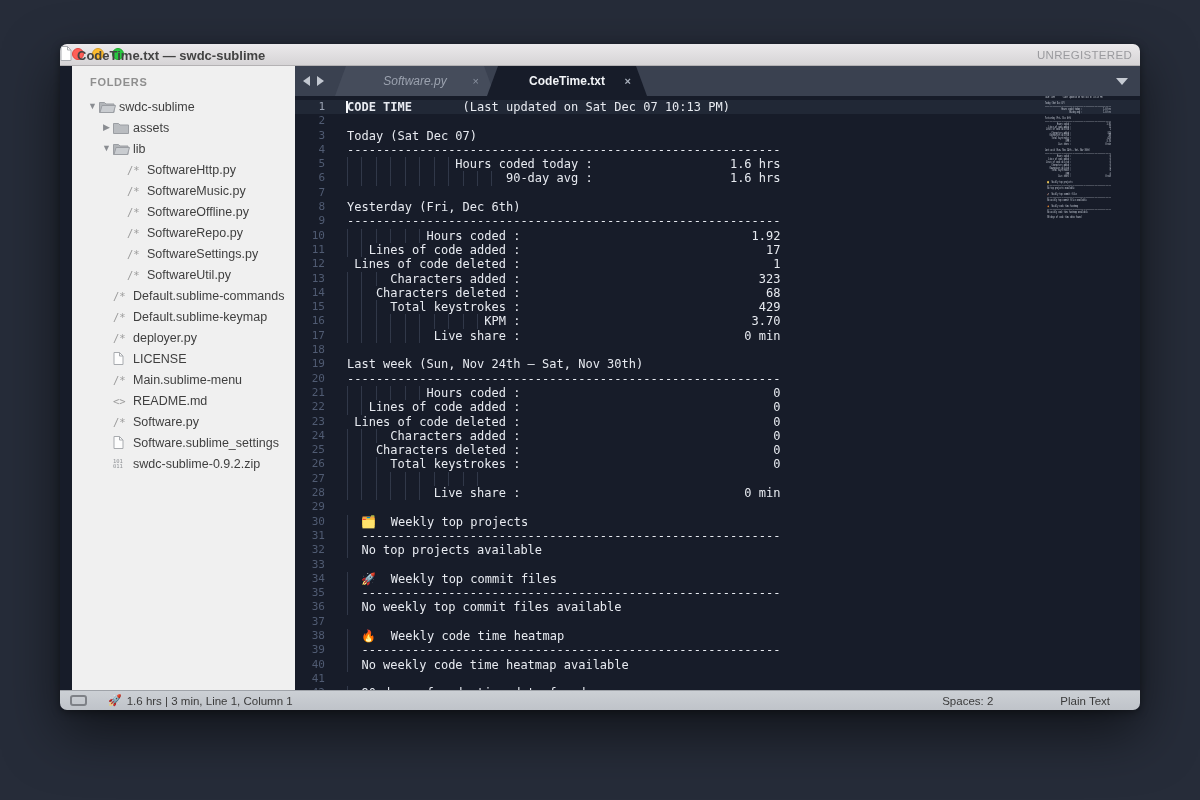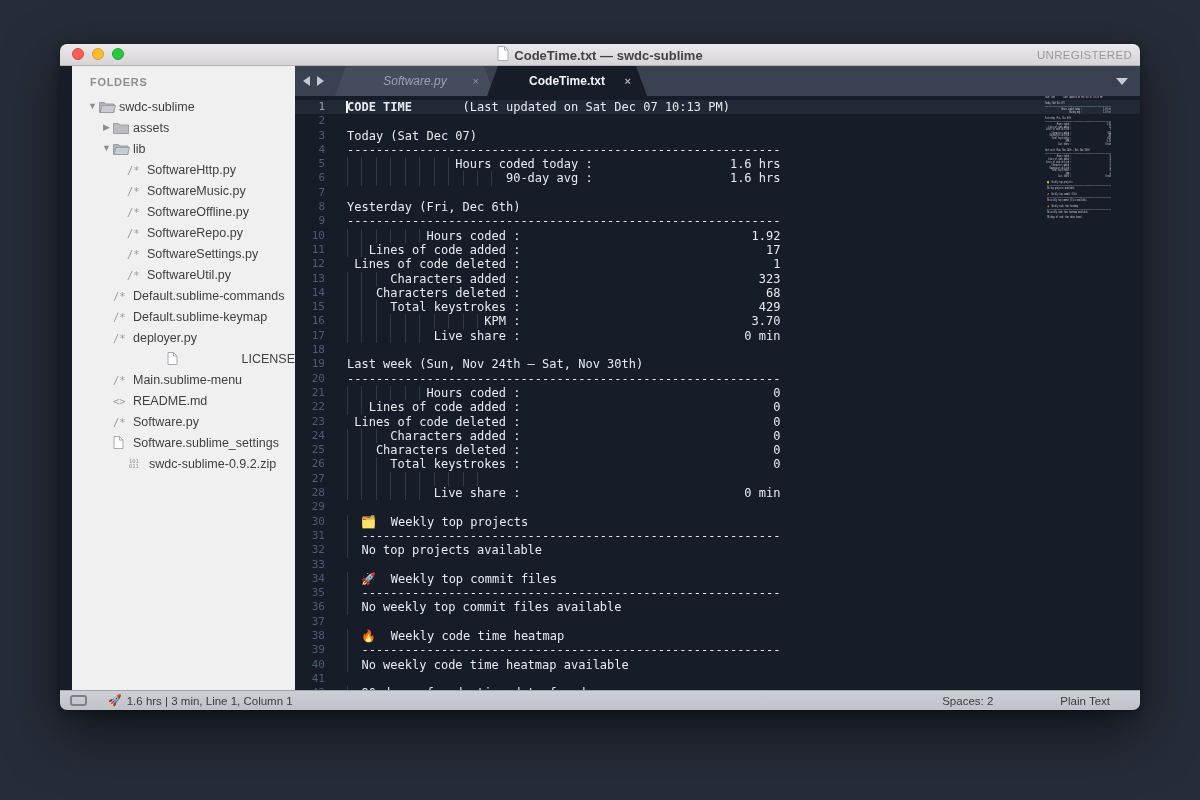--- a/index.html
+++ b/index.html
@@ -12,21 +12,21 @@
 
   
   .titlebar { height:22px; background:linear-gradient(#ebe9eb,#d6d4d6);
               border-bottom:1px solid #b4b2b4; position:relative; }
   .traffic { position:absolute; left:12px; top:4px; display:flex; gap:8px; }
   .traffic span { width:12px; height:12px; border-radius:50%; display:block; }
   .t-close { background:#ff5f57; border:1px solid #e0443e; }
   .t-min   { background:#febc2e; border:1px solid #d89e24; }
   .t-zoom  { background:#28c840; border:1px solid #1aab29; }
   .title-center { position:absolute; left:0; right:0; top:0; height:22px;
-                  display:flex; align-items:center; justify-content:center; gap:5px;
+                  display:flex; align-items:center; gap:5px;
                   font-size:13px; font-weight:600; color:#434343; }
   .unregistered { position:absolute; right:8px; top:0; height:22px; display:flex;
                   align-items:center; font-size:11.5px; color:#9a9a9e; letter-spacing:.3px; }
 
   
   .middle { display:flex; height:624px;margin-left:12px; }
 
   
   .sidebar { width:223px; background:#f0f0f0; padding-top:10px; overflow:hidden; flex:none; }
   .folders-header { font-size:11px; font-weight:bold; letter-spacing:.7px;
@@ -200,21 +200,21 @@
             </span>
             <span class="tree-label">Default.sublime-keymap</span>
           </div>
           <div class="tree-row" style="padding-left: 28px;">
             <span class="disc"></span>
             <span class="ficon">
               <span class="icon-code">/*</span>
             </span>
             <span class="tree-label">deployer.py</span>
           </div>
-          <div class="tree-row" style="padding-left: 28px; justify-content: space-between;">
+          <div class="tree-row" style="padding-left: 28px;">
             <span class="disc"></span>
             <span class="ficon">
               <svg width="11" height="13" viewBox="0 0 11 13">
                 <path d="M1 .5h5.5L10 4v8.5H1z" fill="#fdfdfd" stroke="#a8abaf"></path>
                 <path d="M6.5 .5V4H10" fill="none" stroke="#a8abaf"></path>
               </svg>
             </span>
             <span class="tree-label">LICENSE</span>
           </div>
           <div class="tree-row" style="padding-left: 28px;">
@@ -241,21 +241,21 @@
           <div class="tree-row" style="padding-left: 28px;">
             <span class="disc"></span>
             <span class="ficon">
               <svg width="11" height="13" viewBox="0 0 11 13">
                 <path d="M1 .5h5.5L10 4v8.5H1z" fill="#fdfdfd" stroke="#a8abaf"></path>
                 <path d="M6.5 .5V4H10" fill="none" stroke="#a8abaf"></path>
               </svg>
             </span>
             <span class="tree-label">Software.sublime_settings</span>
           </div>
-          <div class="tree-row" style="padding-left: 44px;">
+          <div class="tree-row" style="padding-left: 28px;">
             <span class="disc"></span>
             <span class="ficon">
               <span class="icon-binary">101<br>011</span>
             </span>
             <span class="tree-label">swdc-sublime-0.9.2.zip</span>
           </div>
         </div>
     </div>
 
     <div class="editor-col">

